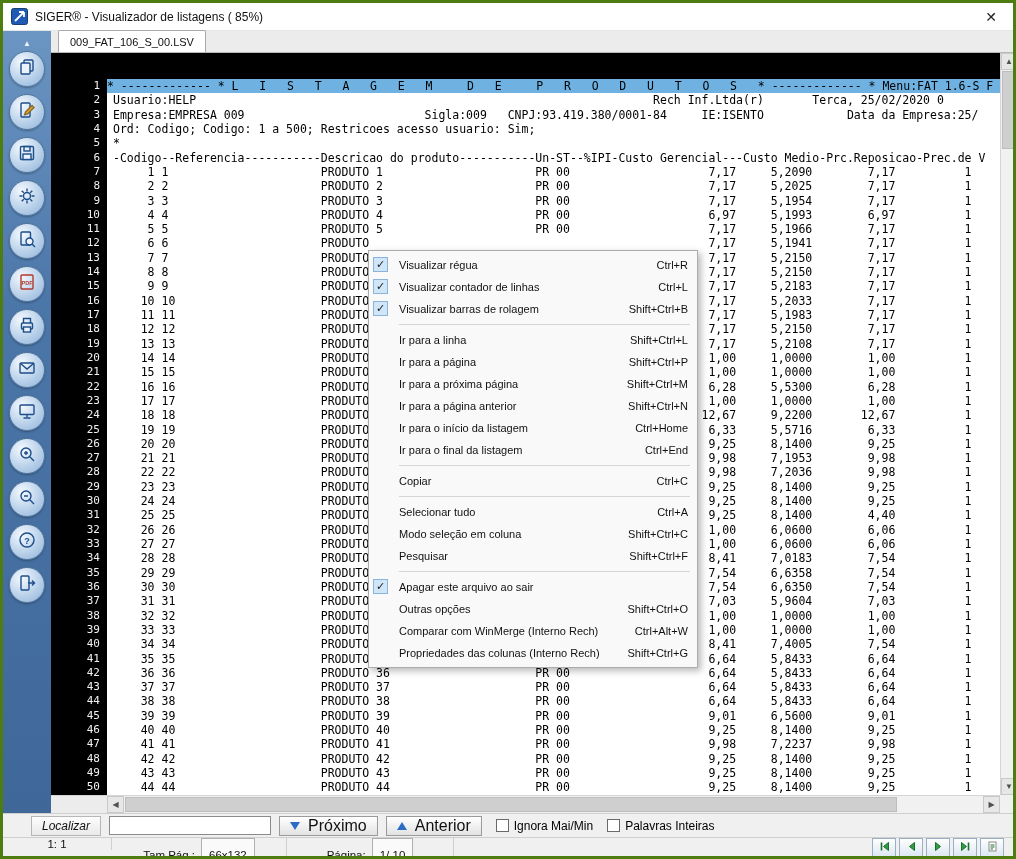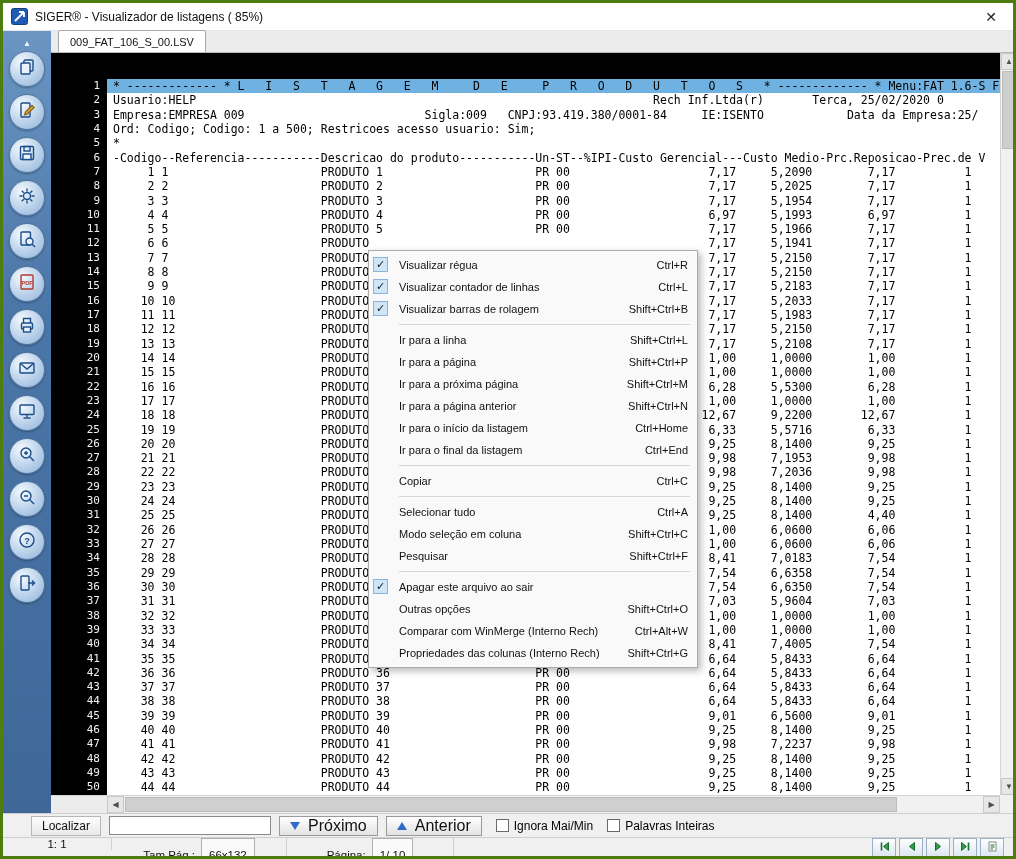--- a/index.html
+++ b/index.html
@@ -31,21 +31,21 @@
          font-family:"DejaVu Sans Mono",monospace;font-size:11px;line-height:13px;white-space:pre;
          overflow:hidden;padding-left:62px;box-sizing:border-box;}
   .text-wrap{position:absolute;left:0;top:26px;right:17px;bottom:18px;overflow:hidden;}
   .gutter{position:absolute;left:0;top:0;width:56px;height:100%;background:#000;color:#f2f2f2;
           font-family:"DejaVu Sans Mono",monospace;font-size:11px;line-height:14.32px;text-align:right;
           padding-right:7px;box-sizing:border-box;white-space:pre;}
   .text-area{position:absolute;left:56px;right:0;top:0;bottom:0;background:#fff;color:#000;
              font-family:"DejaVu Sans Mono",monospace;font-size:11.5px;line-height:14.32px;white-space:pre;
              padding-left:6px;overflow:hidden;}
   .ln{height:14.32px;}
-  .ln.hl{background:#6fb2e2;margin-left:-6px;padding-left:6px;}
+  .ln.hl{background:#6fb2e2;margin-left:-6px;padding-left:0;}
   .gn{height:14.32px;}
   
   .vscroll{position:absolute;right:0;top:0;width:17px;bottom:18px;background:#f1f1f1;
            border-left:1px solid #d5d5d5;box-sizing:border-box;}
   .sb-arrow{position:absolute;left:0;right:0;height:17px;display:flex;align-items:center;justify-content:center;
             font-size:8px;color:#505050;background:#e7e7e7;border:1px solid #c9c9c9;box-sizing:border-box;}
   .sb-arrow.up{top:0;} .sb-arrow.down{bottom:0;}
   .vthumb{position:absolute;left:1px;right:1px;top:18px;height:76px;background:#cfcfcf;border:1px solid #bdbdbd;}
   .hstub{position:absolute;left:0;bottom:0;width:56px;height:18px;background:#ececec;border-top:1px solid #d5d5d5;box-sizing:border-box;}
   .hscroll{position:absolute;left:56px;right:17px;bottom:0;height:18px;background:#f1f1f1;
@@ -61,21 +61,21 @@
   .mi{position:relative;height:22px;display:flex;align-items:center;padding:0 9px 0 30px;font-size:11px;color:#111;}
   .mi .lbl{white-space:nowrap;}
   .mi .sc{margin-left:auto;padding-left:16px;color:#111;white-space:nowrap;}
   .mi .chk{position:absolute;left:4px;top:3px;width:15px;height:15px;background:#cfe6f8;border:1px solid #8ab4dc;
            display:flex;align-items:center;justify-content:center;font-size:11px;color:#1a1a1a;box-sizing:border-box;}
   .msep{border-top:1px solid #d6d6d6;margin:4px 7px 4px 30px;}
   
   .findbar{position:absolute;left:0;top:810px;right:0;height:24px;background:#f0f0f0;border-top:1px solid #cfcfcf;
            display:flex;align-items:center;font-size:12px;box-sizing:border-box;padding-left:28px;gap:8px;}
   .find-label{border:1px solid #b7b7b7;background:linear-gradient(#fdfdfd,#e9e9e9);height:20px;display:flex;
-              align-items:center;padding:0 10px;box-sizing:border-box;color:#111;}
+              align-items:center;padding:0 10px;box-sizing:border-box;color:#111;font-style:italic;}
   .find-input{width:162px;height:19px;border:1px solid #8a8a8a;font-size:12px;padding:0 4px;box-sizing:border-box;
               font-family:"Liberation Sans",sans-serif;}
   .find-btn{height:20px;border:1px solid #9a9a9a;background:linear-gradient(#ffffff,#e2e2e2);display:flex;
             align-items:center;gap:8px;padding:0 10px;font-size:16px;box-sizing:border-box;color:#111;}
   .arr{width:0;height:0;border-left:5px solid transparent;border-right:5px solid transparent;}
   .arr.down{border-top:8px solid #2b6cc4;}
   .arr.up{border-bottom:8px solid #2b6cc4;}
   .cbx{display:flex;align-items:center;gap:5px;margin-left:6px;color:#000000;}
   .cbx .box{width:13px;height:13px;border:1px solid #6a6a6a;background:#fff;box-sizing:border-box;}
   

